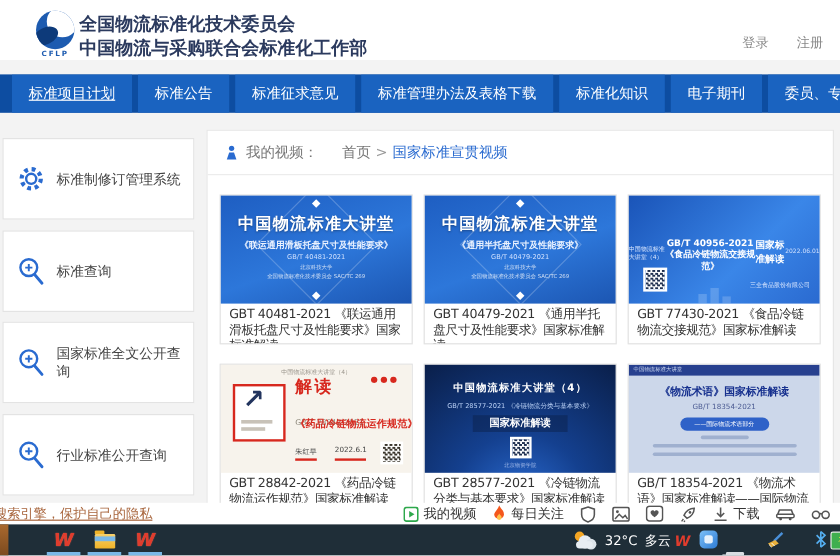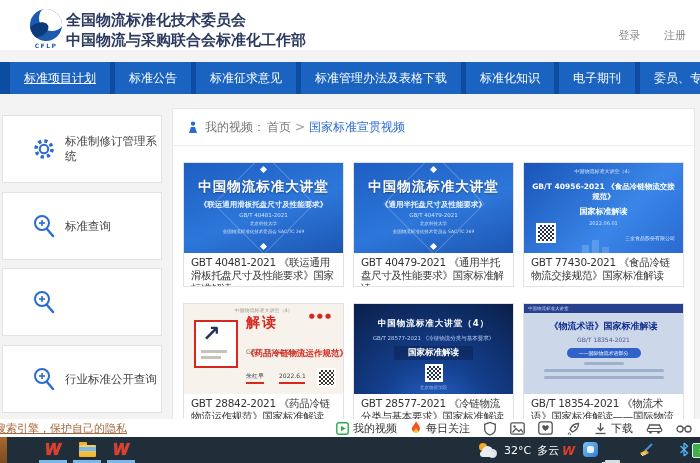--- a/index.html
+++ b/index.html
@@ -16,45 +16,45 @@
   .site-title .l1{font-size:15px;line-height:20px;}
   .site-title .l2{font-size:15px;line-height:20px;}
   .auth{position:absolute;right:14px;top:28px;font-size:11px;color:#888;}
   .auth span{cursor:pointer;margin-left:20px;}
   
   .nav{position:absolute;left:0;top:62px;width:700px;height:32px;background:#0d4da1;display:flex;overflow:hidden;}
   .nav-item{flex:none;background:#1a63c0;color:#fff;font-size:12px;line-height:32px;padding:0 14px;margin-right:5px;white-space:nowrap;cursor:pointer;}
   .nav-item:first-child{margin-left:10px;text-decoration:underline;}
   
   .side-card{position:absolute;left:2px;width:160px;height:68px;background:#fff;border:1px solid #e3e3e3;
-             display:flex;align-items:center;padding-left:28px;box-sizing:border-box;cursor:pointer;}
+             display:flex;align-items:center;padding-left:10px;box-sizing:border-box;cursor:pointer;}
   .side-icon{width:26px;height:26px;flex:none;}
   .side-label{font-size:11.5px;color:#444;margin-left:8px;}
   
   .main{position:absolute;left:172px;top:108px;width:523px;height:329px;background:#fff;border:1px solid #e6e6e6;box-sizing:border-box;}
   .crumb{height:36px;border-bottom:1px solid #ececec;display:flex;align-items:center;padding:0 14px;font-size:12px;color:#777;}
   .crumb svg{margin-right:6px;}
   .crumb .cur{color:#2a6bd0;margin-left:4px;cursor:pointer;}
-  .crumb .home{margin-left:2px;cursor:pointer;}
+  .crumb .home{margin-left:20px;cursor:pointer;}
   .crumb .sep{margin-left:4px;color:#999;}
   .vgrid{display:flex;flex-wrap:wrap;gap:16px 9px;padding:16px 10px 0;}
   .vcard{width:161px;border:1px solid #e2e2e2;background:#fff;box-sizing:border-box;cursor:pointer;}
   .thumb{width:159px;height:90px;position:relative;overflow:hidden;}
   .vcap{font-size:10.5px;line-height:13px;color:#333;padding:3px 7px;height:27px;overflow:hidden;letter-spacing:-0.3px;}
   
   .tA{background:linear-gradient(160deg,#1e5ec2 0%,#2d77da 55%,#1c56b2 100%);display:flex;flex-direction:column;align-items:center;}
   .tA:before{content:"";position:absolute;left:50%;top:50%;width:70px;height:70px;border:1px solid rgba(255,255,255,.22);transform:translate(-50%,-56%) rotate(45deg);}
   .tA .dot{width:5px;height:5px;background:#fff;transform:rotate(45deg);margin-top:4px;}
   .tA .dotb{width:5px;height:5px;background:#fff;transform:rotate(45deg);position:absolute;bottom:4px;left:77px;}
   .tA .brand{font-size:13.5px;font-weight:bold;color:#fff;letter-spacing:1px;margin-top:6px;text-shadow:0 1px 2px rgba(0,0,0,.35);white-space:nowrap;}
   .tA .sub{font-size:7.5px;font-weight:bold;color:#eaf2ff;margin-top:4px;white-space:nowrap;}
   .tA .code{font-size:5.5px;color:#cfe0ff;margin-top:2px;}
   .tA .org{font-size:4.5px;color:rgba(255,255,255,.78);margin-top:3px;line-height:5px;}
   
-  .tC{background:linear-gradient(135deg,#1a54b8 0%,#3a86e8 60%,#2a6ad0 100%);display:flex;flex-direction:column;align-items:center;}
+  .tC{background:linear-gradient(135deg,#1a54b8 0%,#3a86e8 60%,#2a6ad0 100%);display:flex;flex-direction:row;align-items:center;}
   .tC .series{font-size:5px;color:#d8e6ff;margin-top:5px;}
   .tC .title{font-size:7.5px;font-weight:bold;color:#fff;margin-top:8px;text-align:center;width:92%;}
   .tC .sub{font-size:8px;font-weight:bold;color:#fff;margin-top:4px;}
   .tC .date{font-size:5px;color:#cfe0ff;margin-top:3px;}
   .tC .qr{position:absolute;left:12px;bottom:10px;}
   .tC .org{position:absolute;right:8px;bottom:12px;font-size:5px;color:#d8e6ff;}
   .bars{position:absolute;bottom:0;left:58px;display:flex;align-items:flex-end;gap:3px;}
   .bars i{display:block;width:7px;background:rgba(255,255,255,.18);}
   
   .tD{background:#f7f3ec;}
@@ -161,20 +161,21 @@
   </svg>
   <span class="side-label">标准查询</span>
 </div>
 <div class="side-card" style="top:268px;">
   <svg class="side-icon" viewBox="0 0 26 26">
     <circle cx="11" cy="10" r="7" fill="none" stroke="#2a6bd0" stroke-width="2"></circle>
     <line x1="11" y1="7" x2="11" y2="13" stroke="#2a6bd0" stroke-width="1.6"></line>
     <line x1="8" y1="10" x2="14" y2="10" stroke="#2a6bd0" stroke-width="1.6"></line>
     <line x1="16" y1="16" x2="22" y2="23" stroke="#2a6bd0" stroke-width="2.4" stroke-linecap="round"></line>
   </svg>
+  <span class="side-label">国家标准全文公开查询</span>
 </div>
 <div class="side-card" style="top:345px;">
   <svg class="side-icon" viewBox="0 0 26 26">
     <circle cx="11" cy="10" r="7" fill="none" stroke="#2a6bd0" stroke-width="2"></circle>
     <line x1="11" y1="7" x2="11" y2="13" stroke="#2a6bd0" stroke-width="1.6"></line>
     <line x1="8" y1="10" x2="14" y2="10" stroke="#2a6bd0" stroke-width="1.6"></line>
     <line x1="16" y1="16" x2="22" y2="23" stroke="#2a6bd0" stroke-width="2.4" stroke-linecap="round"></line>
   </svg>
   <span class="side-label">行业标准公开查询</span>
 </div>

